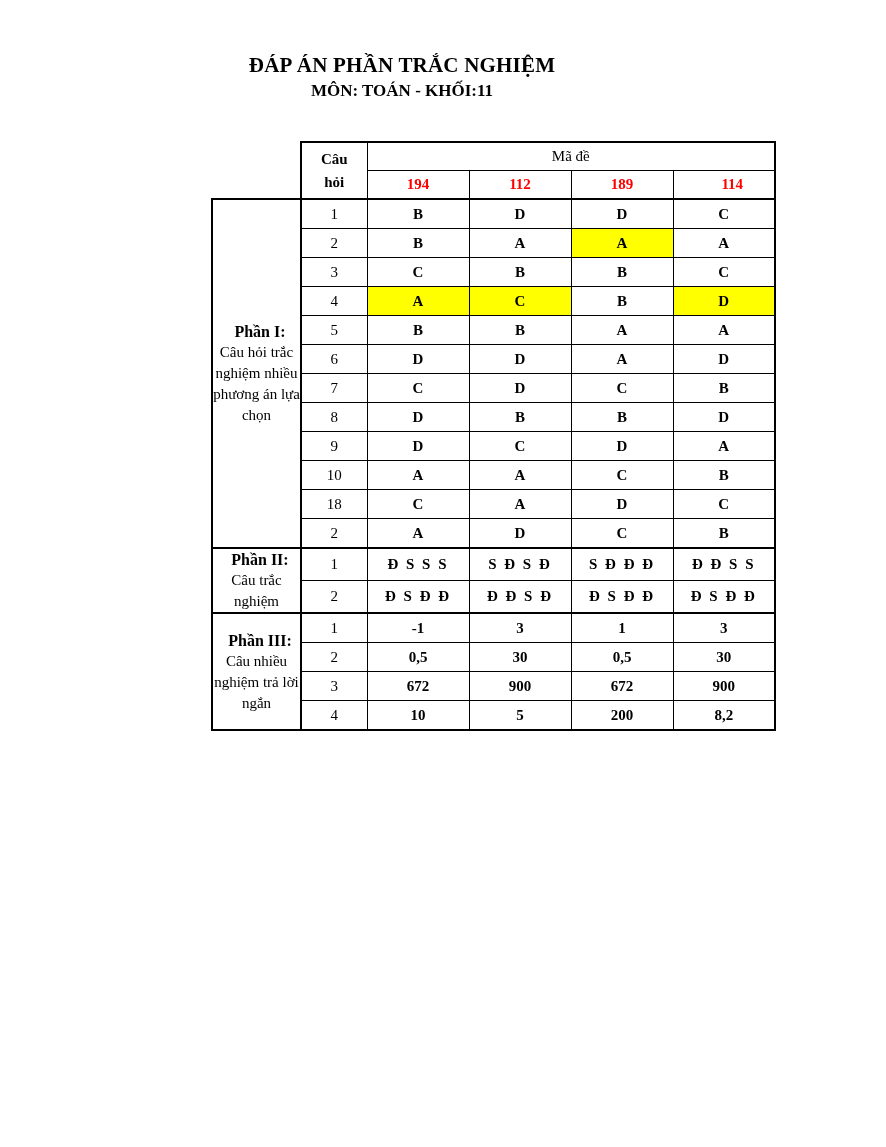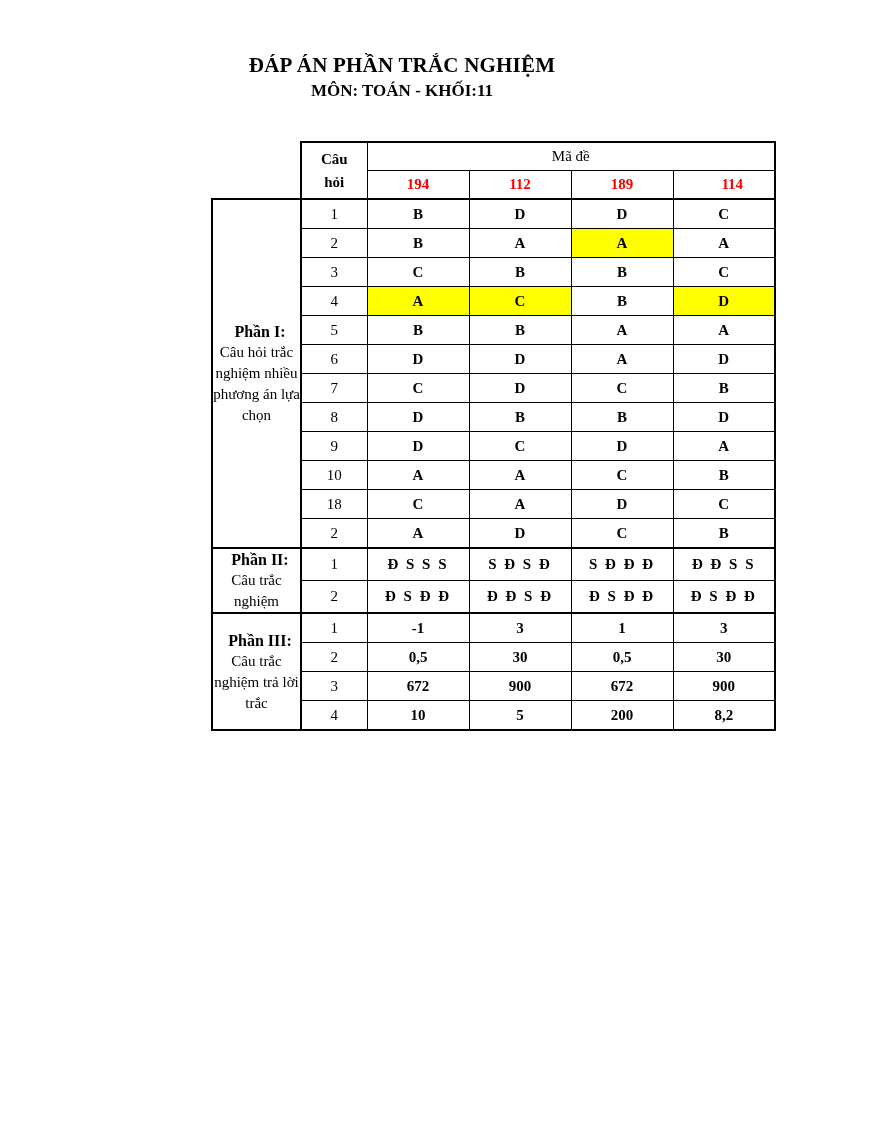--- a/index.html
+++ b/index.html
@@ -277,21 +277,21 @@
         <tr class="row-partend">
           <td class="cell-qno">2</td>
           <td class="cell-ans cell-tf">Đ S Đ Đ</td>
           <td class="cell-ans cell-tf">Đ Đ S Đ</td>
           <td class="cell-ans cell-tf">Đ S Đ Đ</td>
           <td class="cell-ans cell-tf col-last">Đ S Đ Đ</td>
         </tr>
         <tr class="row-partstart">
           <td class="cell-section" rowspan="4">
             <span class="sec-title">Phần III:</span>
-            <span class="sec-desc">Câu trắc nghiệm trả lời trắc</span>
+            <span class="sec-desc">Câu nhiều nghiệm trả lời ngắn</span>
           </td>
           <td class="cell-qno">1</td>
           <td class="cell-ans">-1</td>
           <td class="cell-ans">3</td>
           <td class="cell-ans">1</td>
           <td class="cell-ans col-last">3</td>
         </tr>
         <tr>
           <td class="cell-qno">2</td>
           <td class="cell-ans">0,5</td>

